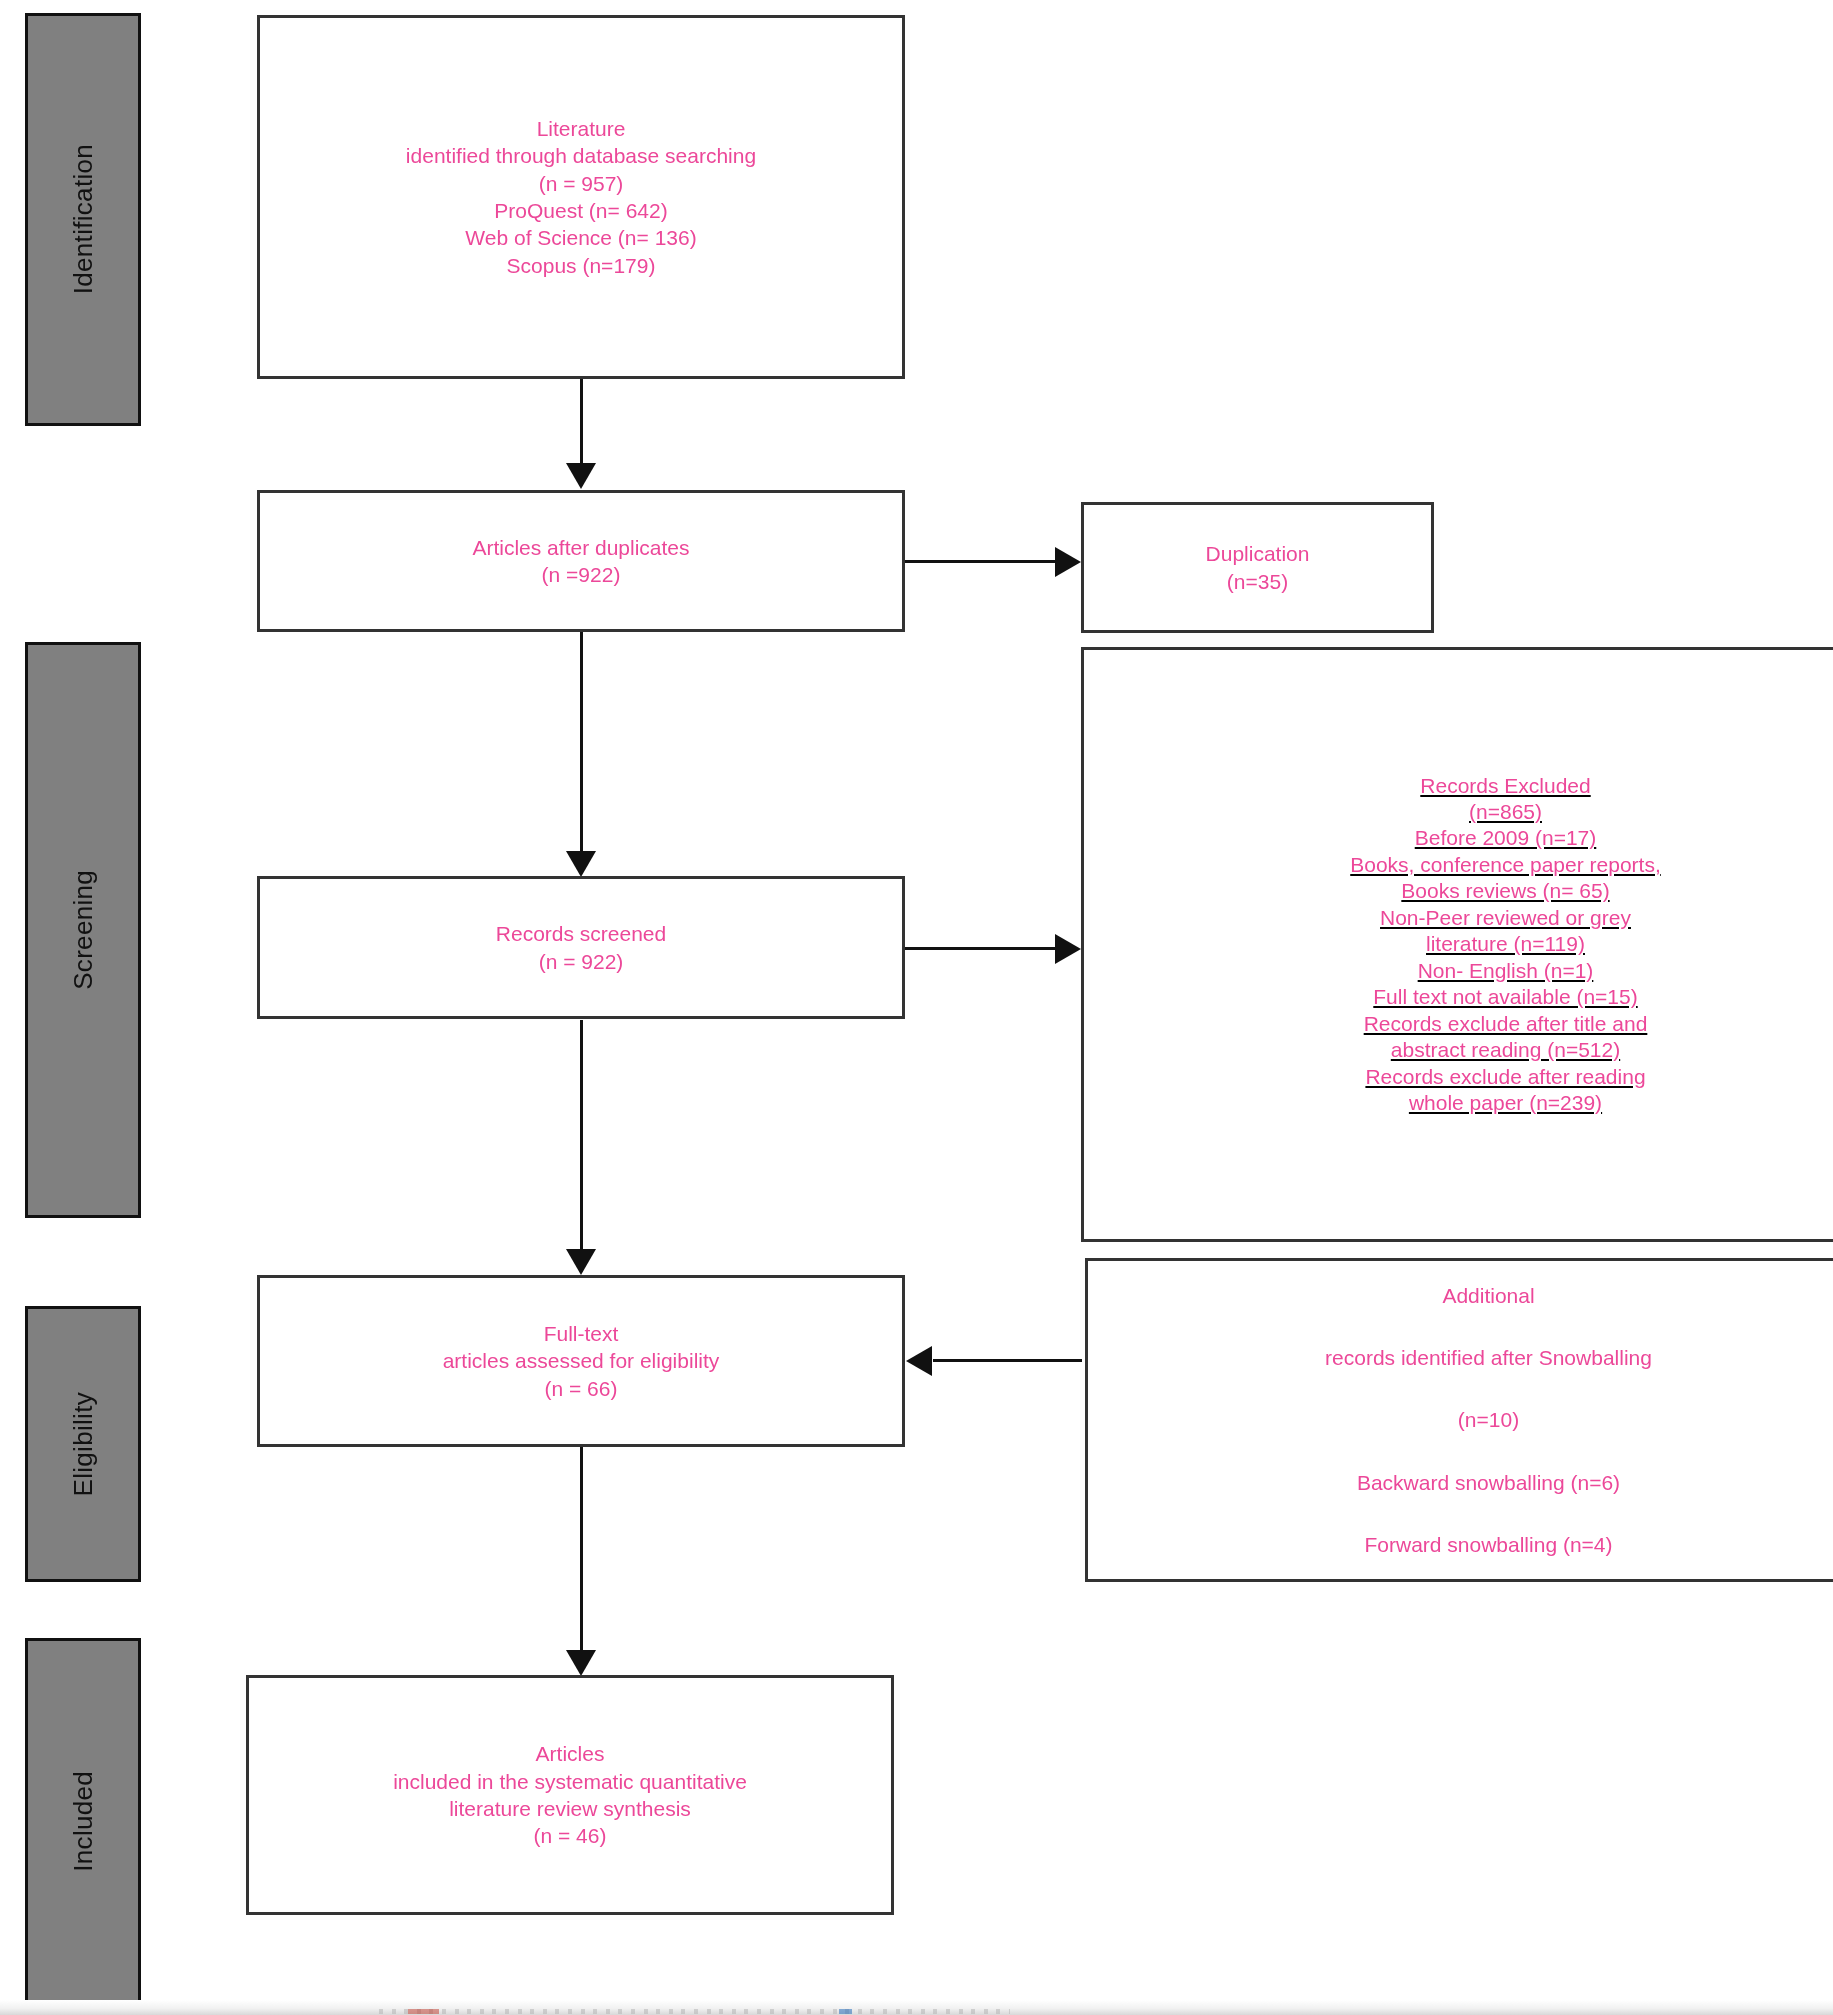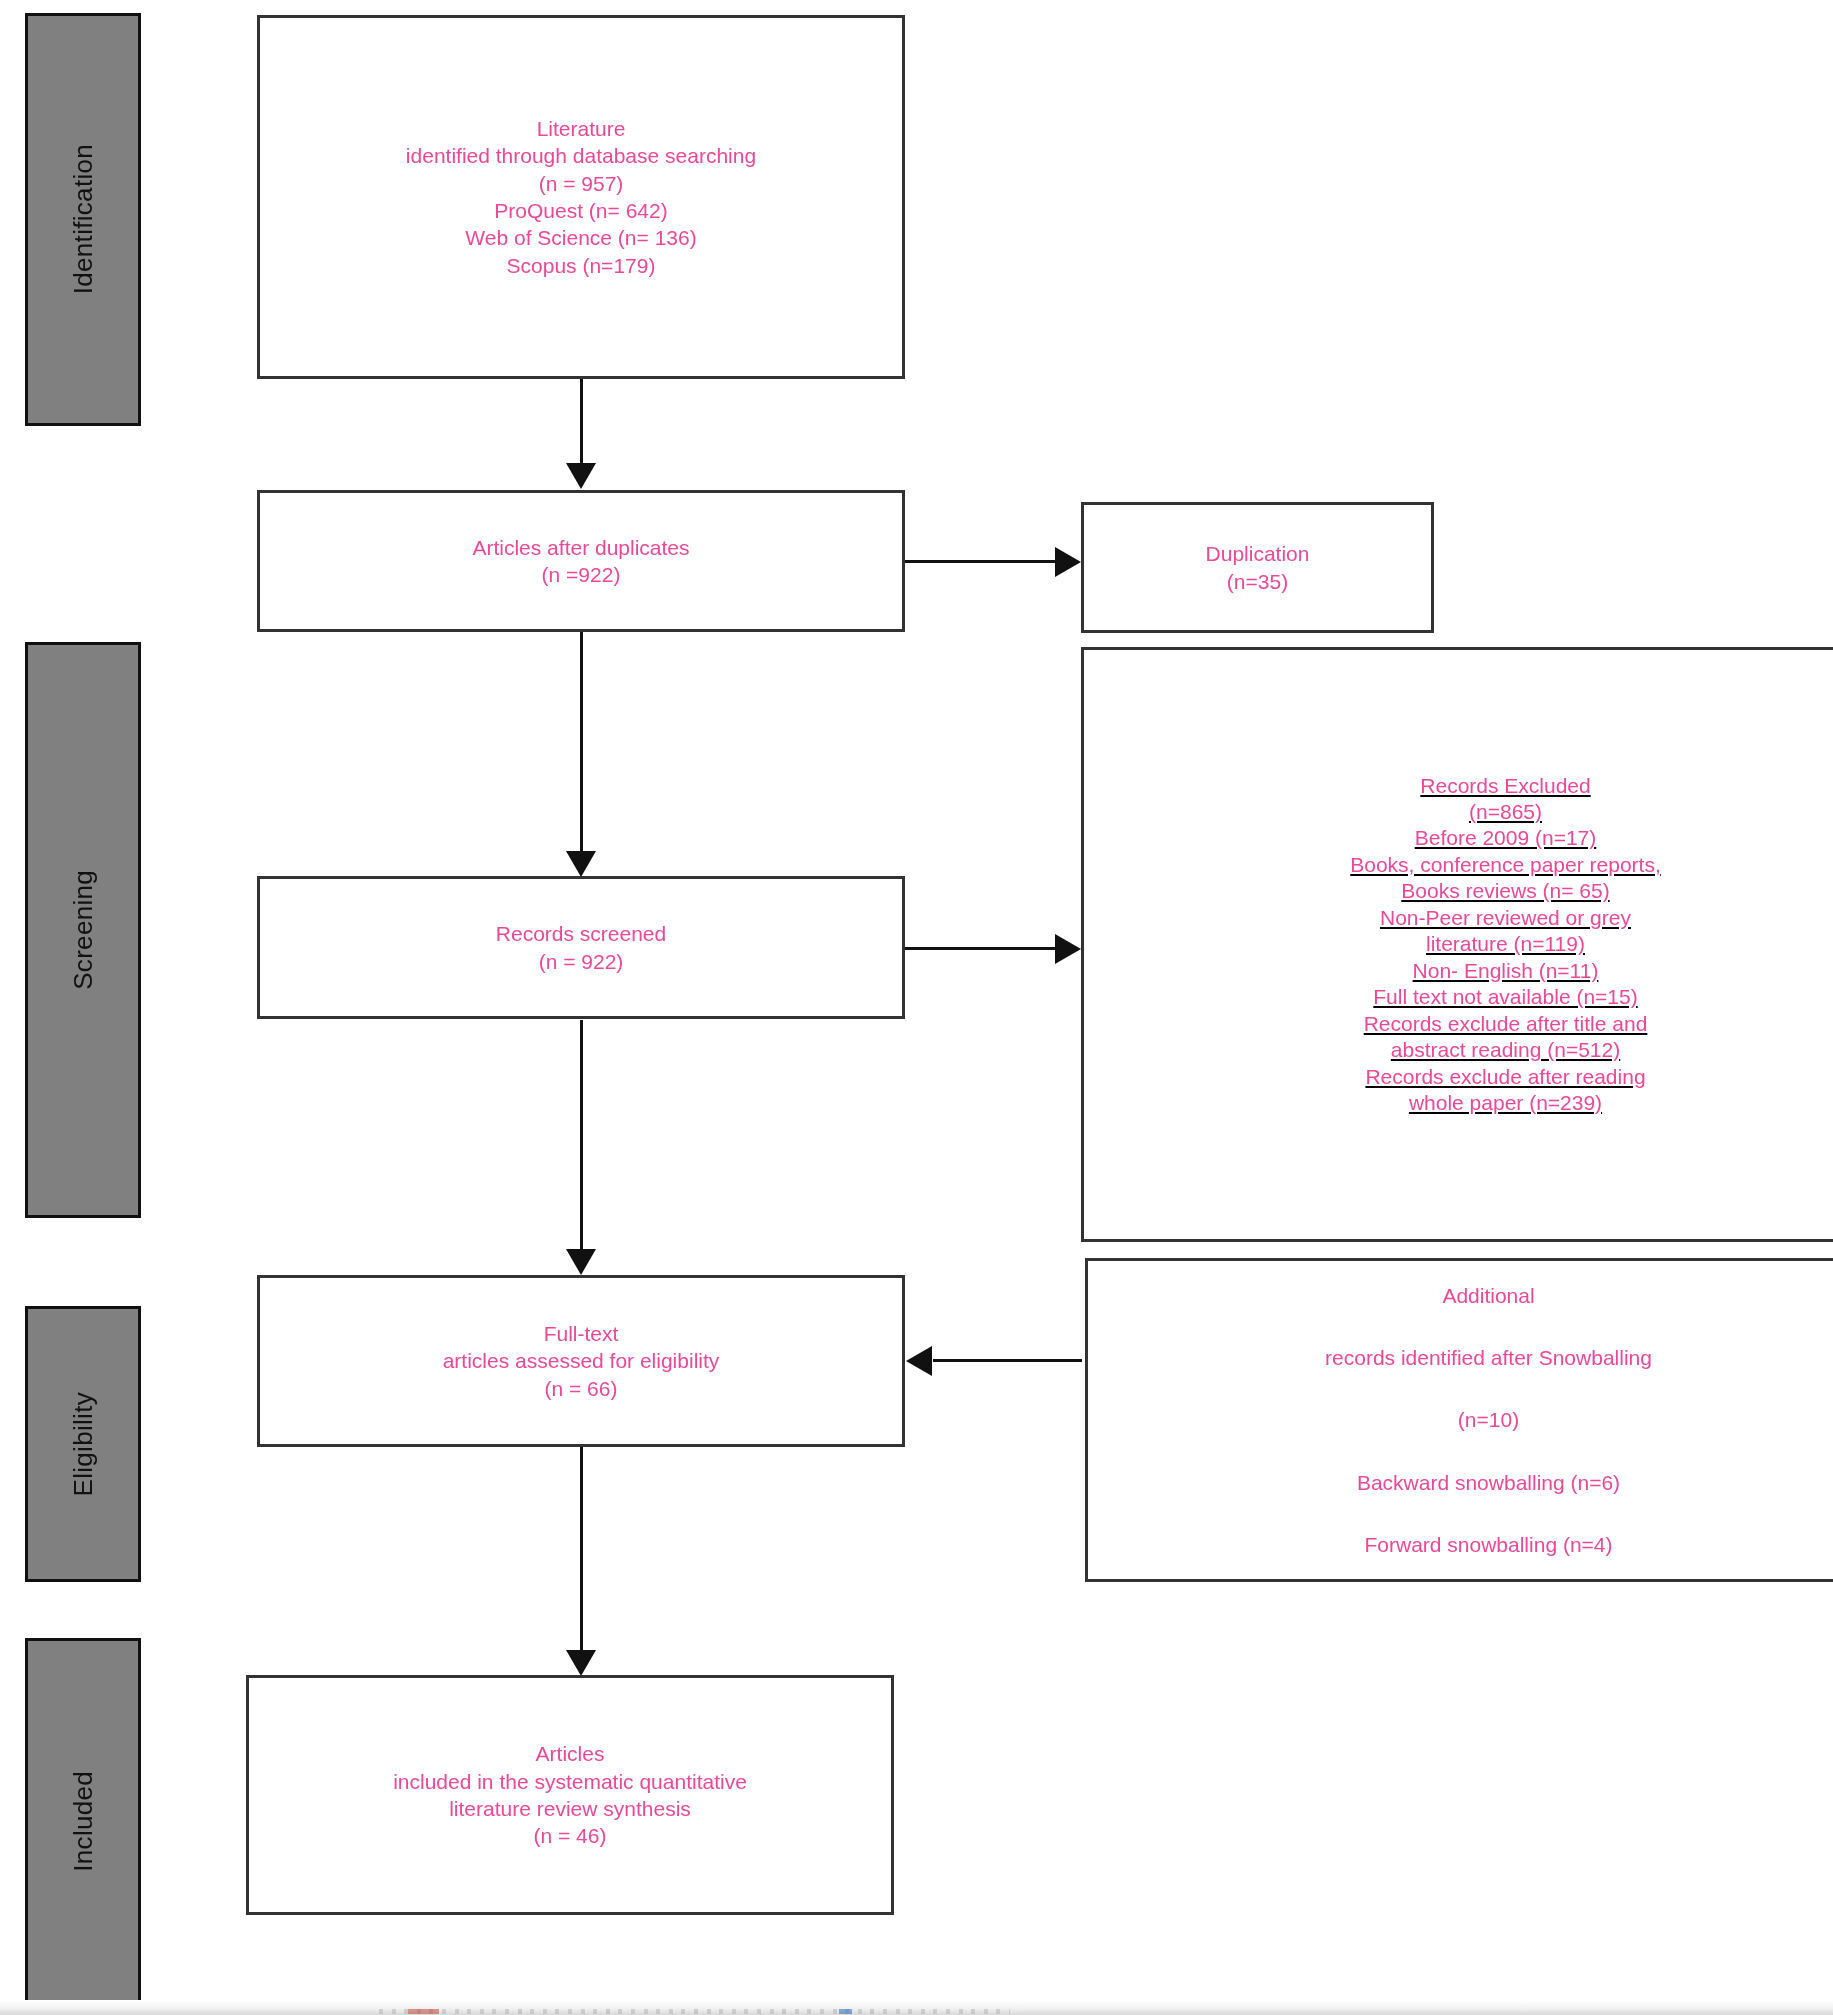--- a/index.html
+++ b/index.html
@@ -200,21 +200,21 @@
   <div class="arrow-right" style="left:1055px; top:934px;"></div>
 
   <div class="flow-box dense" style="left:1081px; top:647px; width:849px; height:595px;text-decoration:underline;">
     <span class="line">Records Excluded</span>
     <span class="line">(n=865)</span>
     <span class="line">Before 2009 (n=17)</span>
     <span class="line">Books, conference paper reports,</span>
     <span class="line">Books reviews (n= 65)</span>
     <span class="line">Non-Peer reviewed or grey</span>
     <span class="line">literature (n=119)</span>
-    <span class="line">Non- English (n=11)</span>
+    <span class="line">Non- English (n=1)</span>
     <span class="line">Full text not available (n=15)</span>
     <span class="line">Records exclude after title and</span>
     <span class="line">abstract reading (n=512)</span>
     <span class="line">Records exclude after reading</span>
     <span class="line">whole paper (n=239)</span>
   </div>
 
   <div class="vline" style="left:580px; top:1020px; width:2.9px; height:240px;"></div>
   <div class="arrow-down" style="left:566px; top:1249px;"></div>
 

